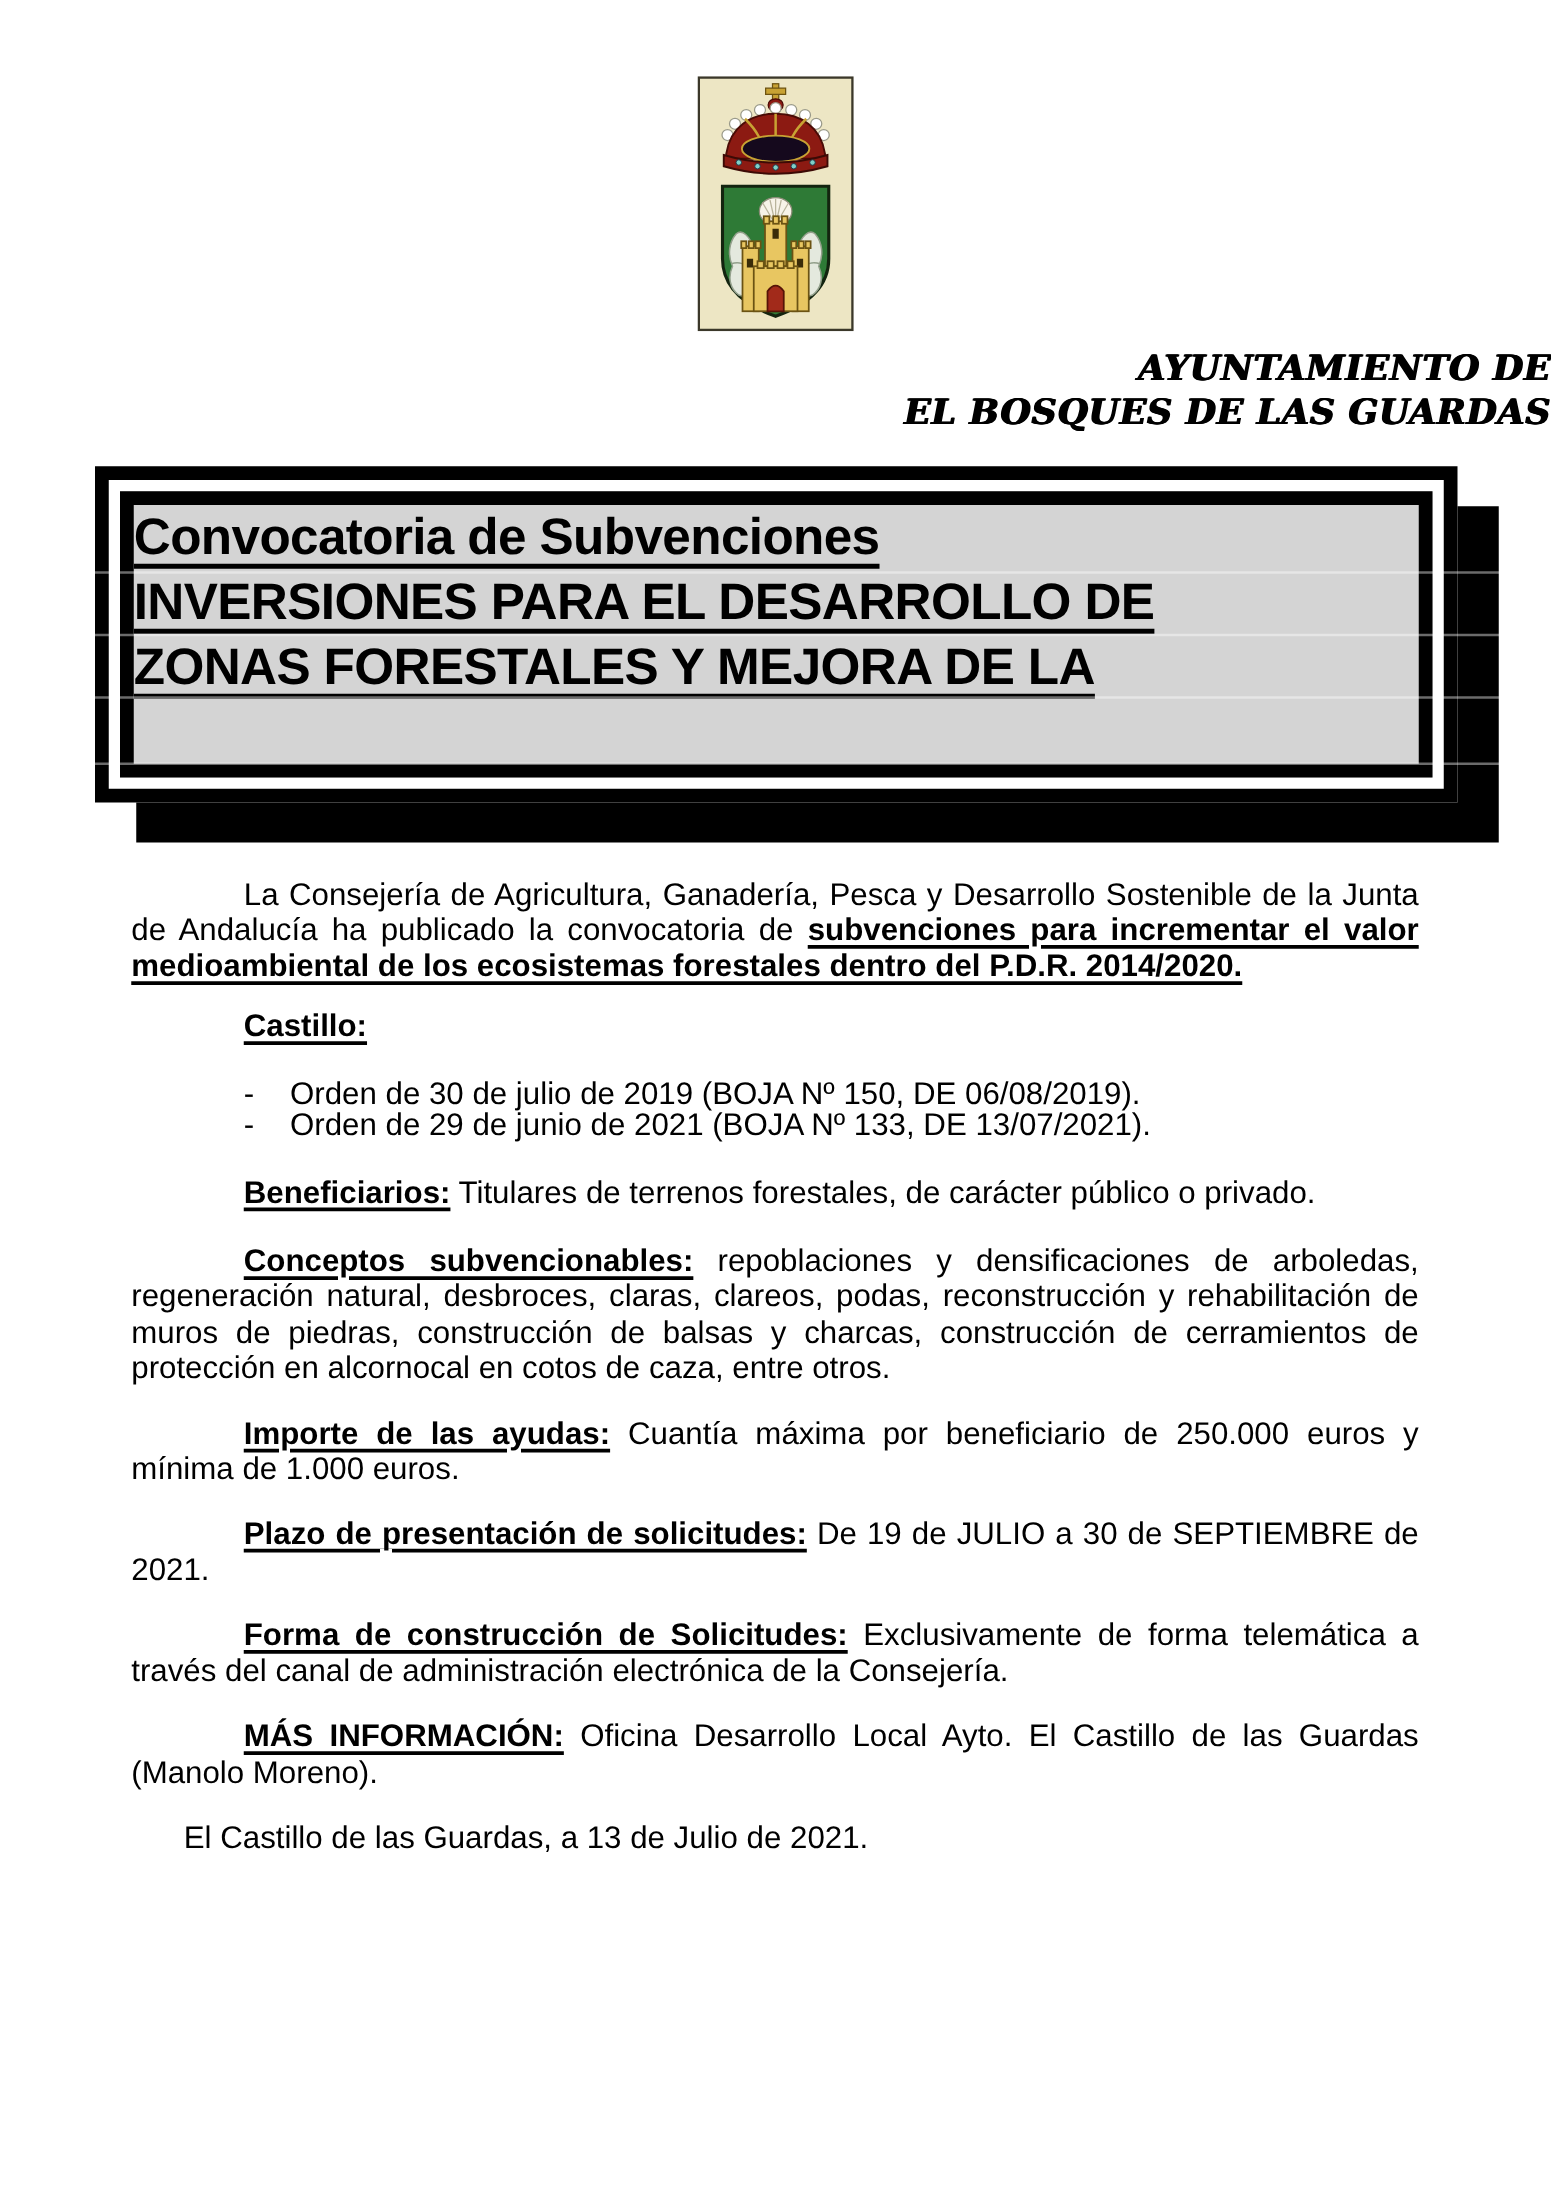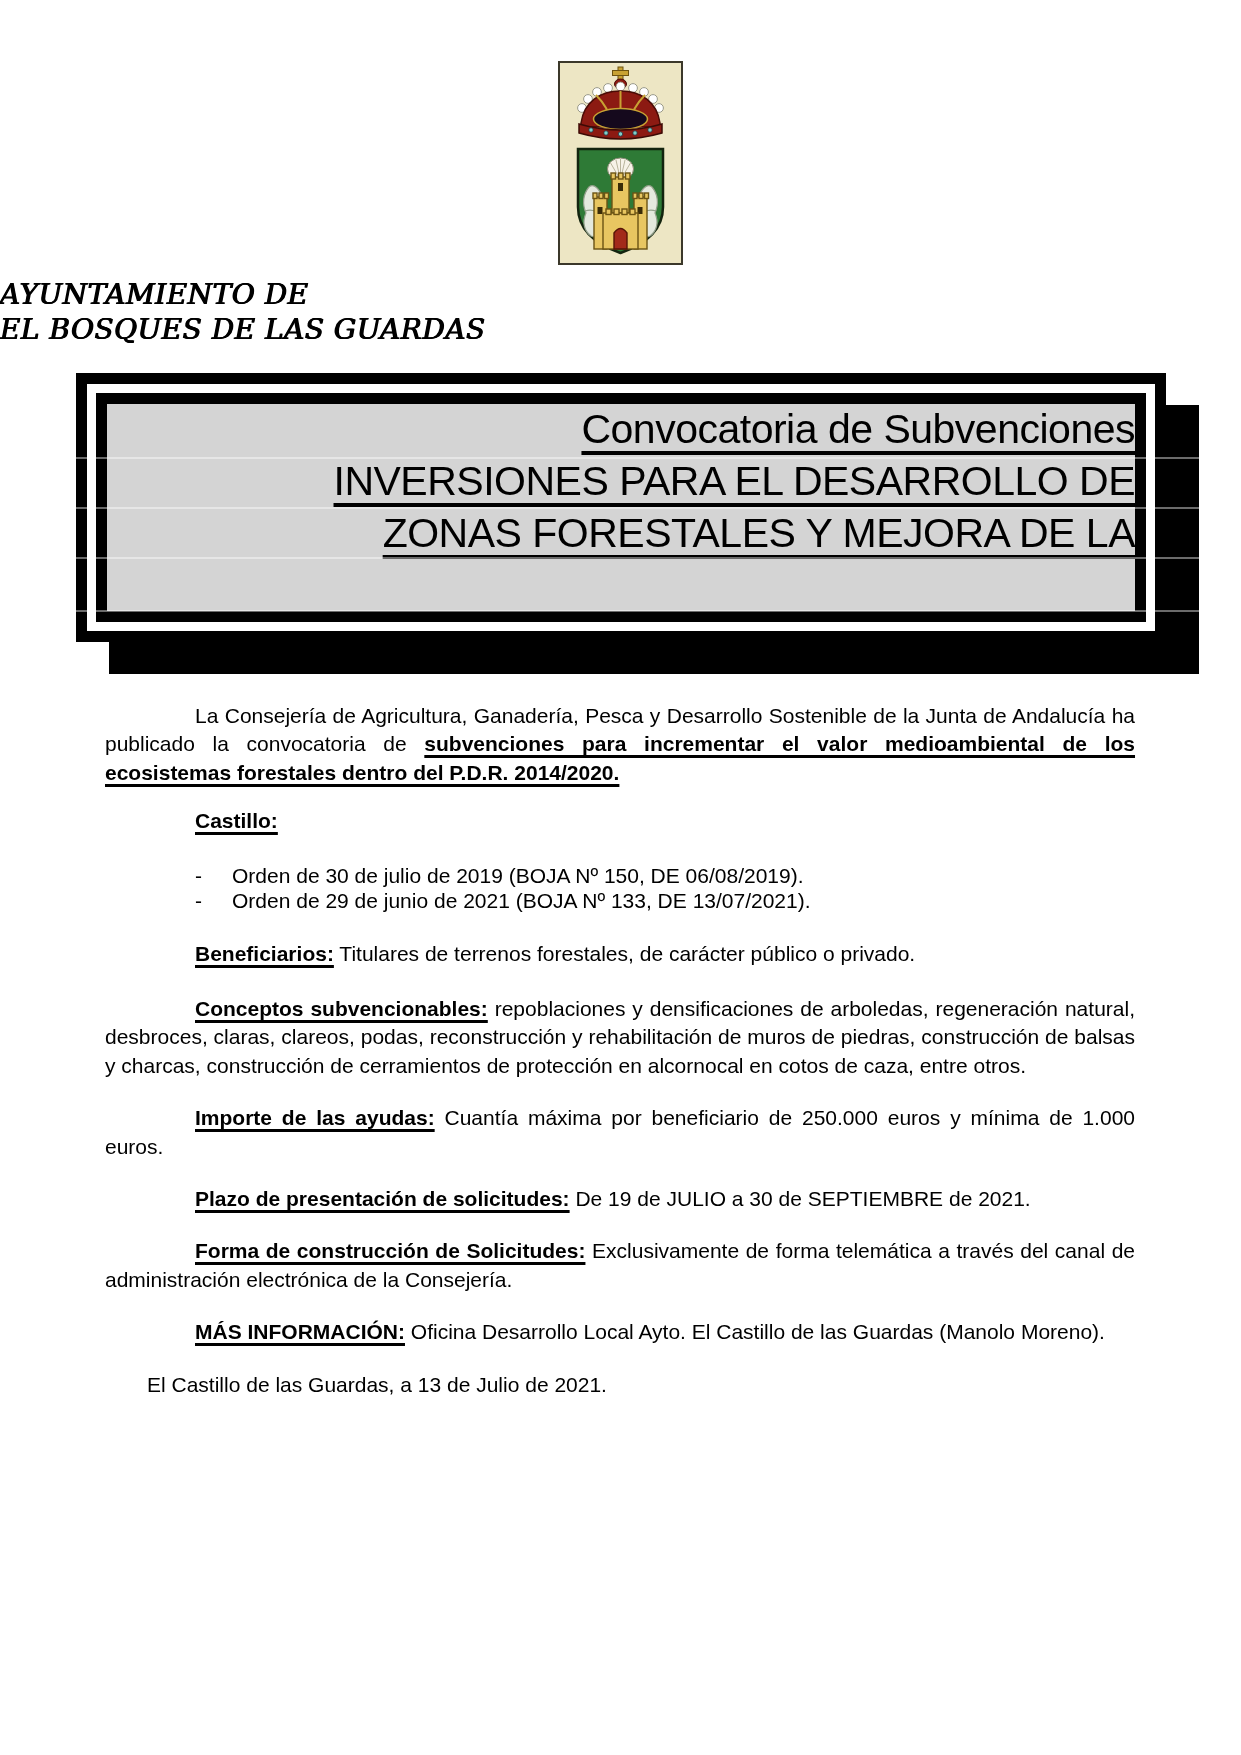--- a/index.html
+++ b/index.html
@@ -5,50 +5,50 @@
   html,body{margin:0;padding:0;}
   body{
     width:1241px;height:1755px;position:relative;background:#ffffff;
     font-family:"Liberation Sans","DejaVu Sans",sans-serif;color:#000;
     overflow:hidden;
   }
   
   .crest{position:absolute;left:558px;top:61px;width:125px;height:204px;}
   
   .hdr{
-    position:absolute;left:0;width:1241px;text-align:left;
+    position:absolute;left:0;width:1241px;text-align:right;
     font-family:"DejaVu Serif","Liberation Serif",serif;
-    font-weight:normal;font-style:italic;font-size:28px;color:#000;
+    font-weight:bold;font-style:italic;font-size:28px;color:#000;
     text-shadow:0.6px 0 0 #000, -0.6px 0 0 #000;
     letter-spacing:0.5px;
   }
   .hdr1{top:278px;}
   .hdr2{top:313px;}
   
   .titlewrap{position:absolute;left:76px;top:373px;width:1090px;height:269px;}
   .title-shadow{position:absolute;left:33px;top:32px;width:1090px;height:269px;background:#000;}
   .title-frame{
     position:absolute;left:0;top:0;width:1090px;height:269px;box-sizing:border-box;
     border:11px solid #000;background:#fff;padding:9px;
   }
   .title-inner{
     box-sizing:border-box;border:11px solid #000;background:#d4d4d4;
     width:100%;height:100%;overflow:hidden;
   }
   .tline{
-    height:52px;line-height:50.7px;text-align:right;font-size:41px;
-    letter-spacing:-0.5px;white-space:nowrap;
+    height:52px;line-height:50.7px;text-align:left;font-size:41px;
+    letter-spacing:-0.5px;white-space:nowrap;font-weight:bold;
   }
   .tline span{
     text-decoration:underline;text-decoration-thickness:4px;text-underline-offset:8px;
   }
   .gline{position:absolute;left:-16px;width:1150px;height:2px;background:rgba(255,255,255,0.42);z-index:6;}
   .g1{top:84px}.g2{top:134px}.g3{top:184px}.g4{top:237px}
   
-  .bodytext{position:absolute;left:105px;top:702px;width:1030px;font-size:21px;line-height:28.4px;}
+  .bodytext{position:absolute;left:105px;top:702px;width:1030px;font-size:25px;line-height:28.4px;}
   .para{margin:0 0 24px 0;text-align:justify;text-indent:90px;}
   .p-intro{margin-bottom:20px;}
   .p-heading{margin-bottom:27px;}
   .lbl{font-weight:bold;text-decoration:underline;text-decoration-thickness:2.5px;text-underline-offset:4px;}
   .hl{font-weight:bold;text-decoration:underline;text-decoration-thickness:2.5px;text-underline-offset:4px;}
   .normlist{margin:0 0 27px 0;}
   .li{position:relative;padding-left:127px;line-height:25px;text-align:left;}
   .li .dash{position:absolute;left:90px;}
   .dateline{margin:0;text-align:left;text-indent:0;position:relative;left:42px;}
 </style>

